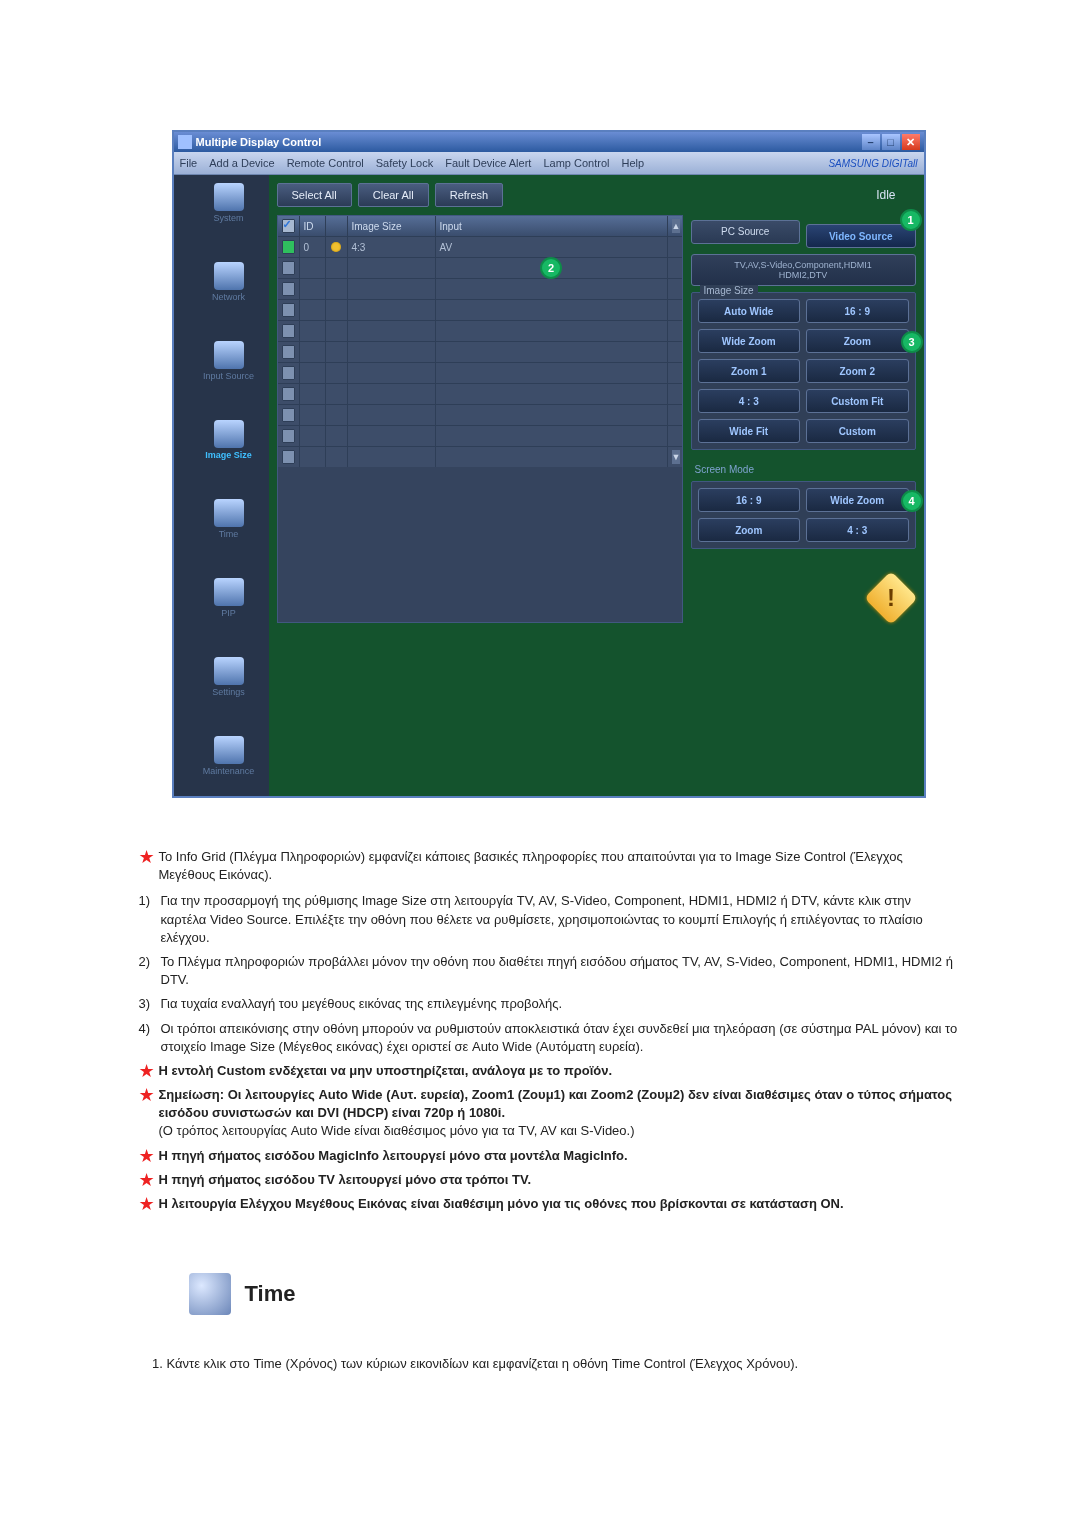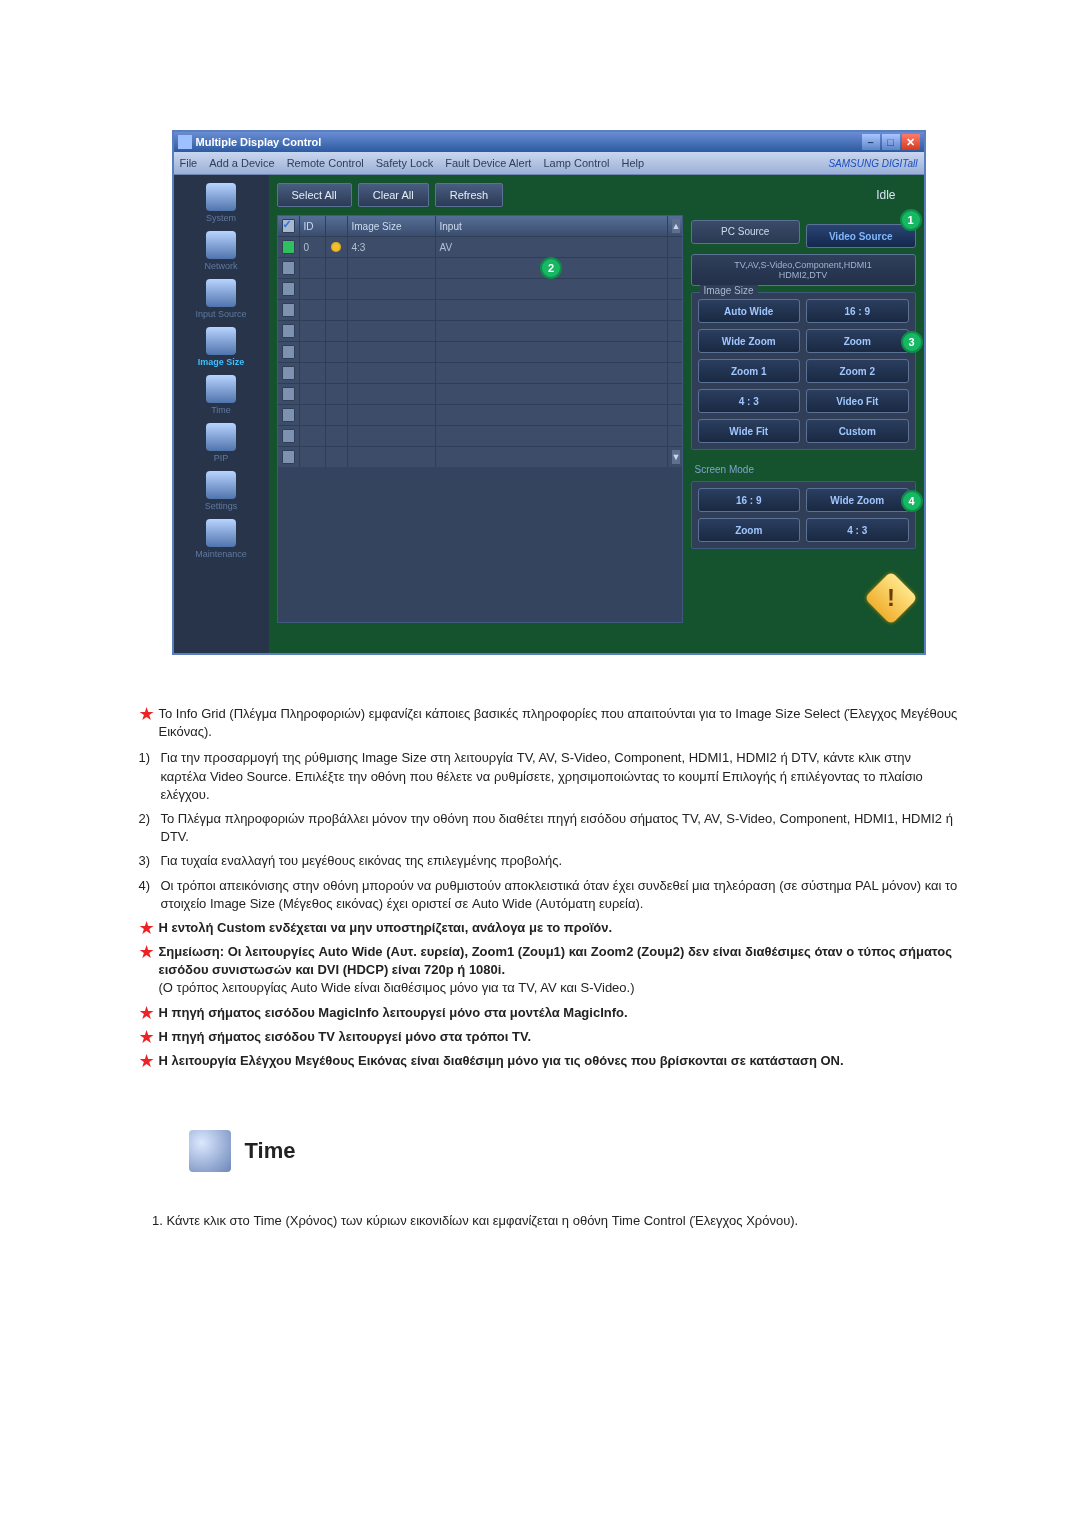--- a/index.html
+++ b/index.html
@@ -66,21 +66,22 @@
     display:flex;
     background:#202a3a;
   }
   
   .sidebar {
     width:95px;
     padding:8px 0 12px 0;
     background:#27344a;
     display:flex;
     flex-direction:column;
-    align-items:center;
+    align-items:flex-end;
+    gap:31px;
   }
   .side-item { width:80px; text-align:center; margin-bottom:8px; }
   .side-icon {
     width:30px; height:28px; margin:0 auto 2px auto; border-radius:4px;
     background:linear-gradient(#b9d4ff,#4f74ad);
     display:flex; align-items:center; justify-content:center;
   }
   .side-label { font-size:9px; color:#5f7aa0; }
   .side-item.active .side-label { color:#3fbfff; font-weight:bold;}
   
@@ -478,21 +479,21 @@
                 <div class="opt-btn">Wide Zoom</div>
                 <div class="opt-btn">Zoom</div>
                 <div class="circle-badge" style="position:absolute;right:-14px;top:2px;">3</div>
               </div>
               <div class="btn-row">
                 <div class="opt-btn">Zoom 1</div>
                 <div class="opt-btn">Zoom 2</div>
               </div>
               <div class="btn-row">
                 <div class="opt-btn">4 : 3</div>
-                <div class="opt-btn">Video Fit</div>
+                <div class="opt-btn">Custom Fit</div>
               </div>
               <div class="btn-row">
                 <div class="opt-btn">Wide Fit</div>
                 <div class="opt-btn">Custom</div>
               </div>
             </div>
 
             <div class="screen-mode-lbl">Screen Mode</div>
             <div class="group-box" style="position:relative;">
               <div class="btn-row" style="position:relative;">
@@ -513,21 +514,21 @@
             </div>
           </div>
         </div>
       </div>
     </div>
   </div>
 
   <div class="article">
     <div class="star-line">
       <div class="star">★</div>
-      <div class="star-text">Το Info Grid (Πλέγμα Πληροφοριών) εμφανίζει κάποιες βασικές πληροφορίες που απαιτούνται για το Image Size Select (Έλεγχος Μεγέθους Εικόνας).</div>
+      <div class="star-text">Το Info Grid (Πλέγμα Πληροφοριών) εμφανίζει κάποιες βασικές πληροφορίες που απαιτούνται για το Image Size Control (Έλεγχος Μεγέθους Εικόνας).</div>
     </div>
 
     <ol class="num-list">
       <li>
           <span class="n">1)</span>
           <span>Για την προσαρμογή της ρύθμισης Image Size στη λειτουργία TV, AV, S-Video, Component, HDMI1, HDMI2 ή DTV, κάντε κλικ στην καρτέλα Video Source. Επιλέξτε την οθόνη που θέλετε να ρυθμίσετε, χρησιμοποιώντας το κουμπί Επιλογής ή επιλέγοντας το πλαίσιο ελέγχου.</span>
         </li>
       <li>
           <span class="n">2)</span>
           <span>Το Πλέγμα πληροφοριών προβάλλει μόνον την οθόνη που διαθέτει πηγή εισόδου σήματος TV, AV, S-Video, Component, HDMI1, HDMI2 ή DTV.</span>

